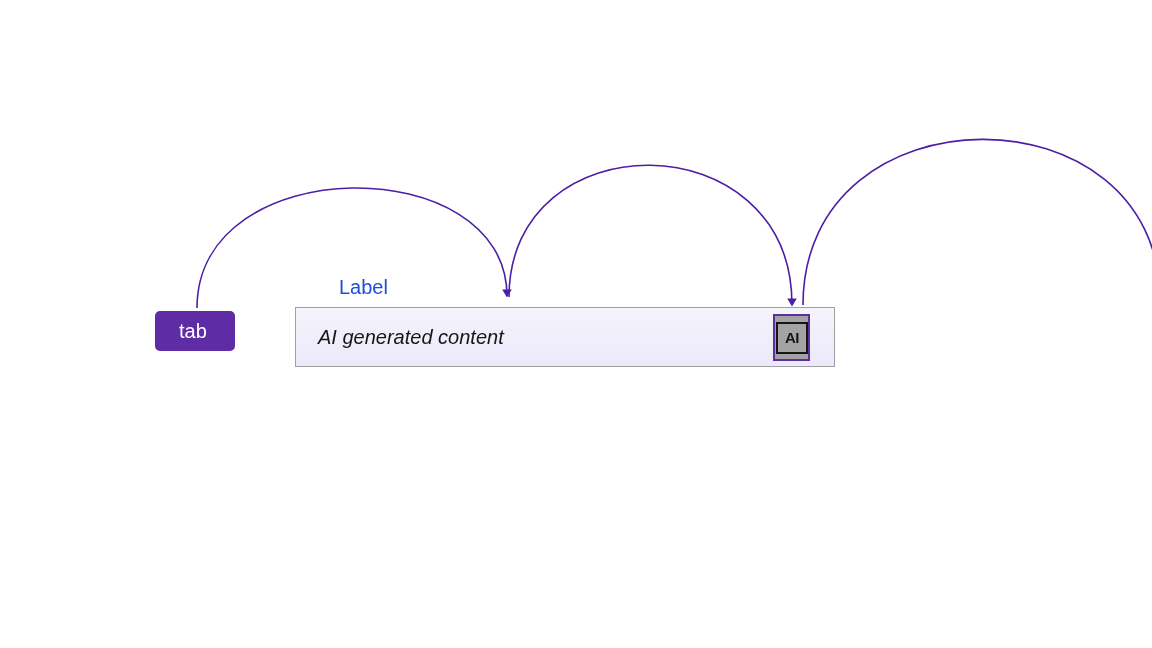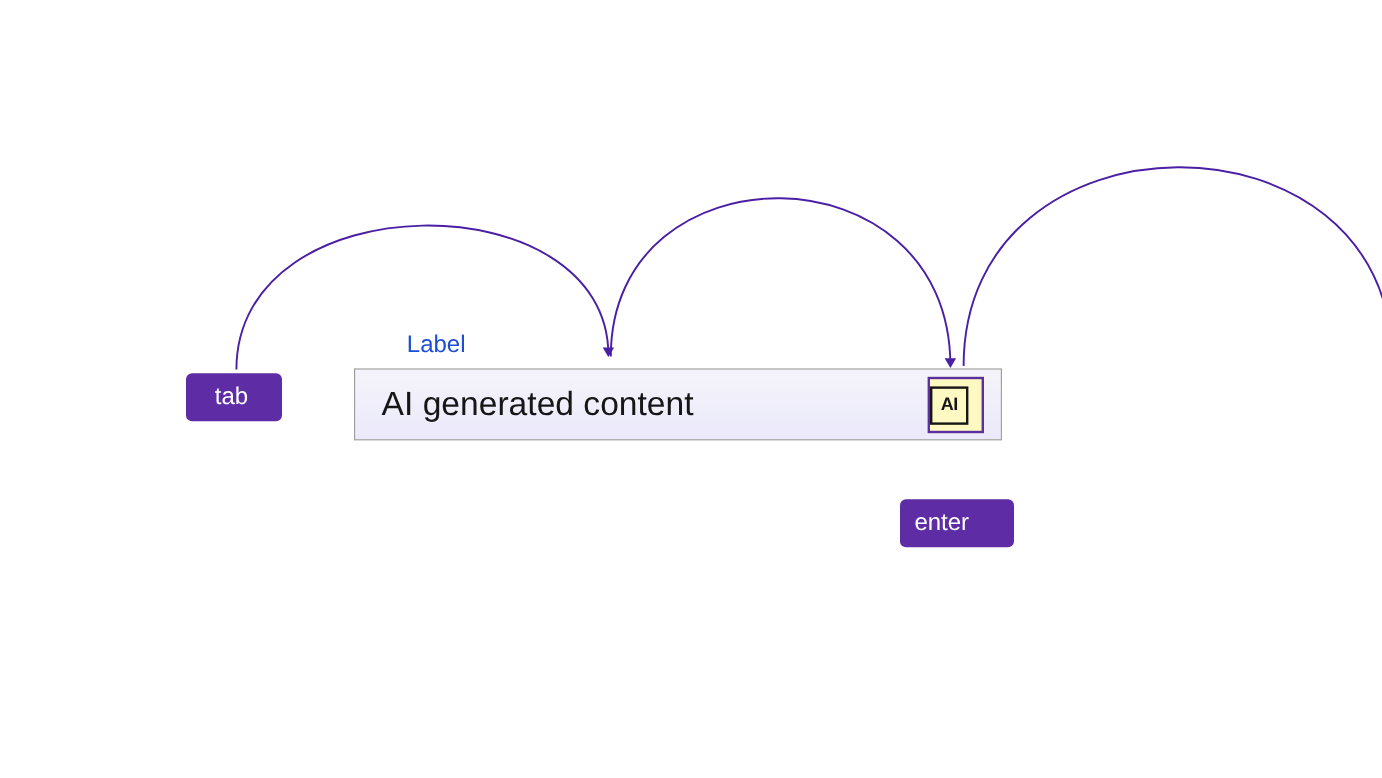--- a/index.html
+++ b/index.html
@@ -46,34 +46,35 @@
       width: 540px;
       height: 60px;
       border: 1px solid #a0a0a0;
       background: linear-gradient(to bottom, #f5f4fa 0%, #ebe9fb 100%);
       display: flex;
       align-items: center;
       padding-left: 22px;
     }
     .ai-content {
       color: #161616;
-      font-size: 28px;
+      font-size: 20px;
       flex: 1;
+      font-style: italic;
     }
     .ai-icon-wrapper {
       position: absolute;
       left: 773px;
       top: 314px;
-      width: 47px;
+      width: 37px;
       height: 47px;
       border: 2px solid #5b2fa0;
       display: flex;
       align-items: center;
-      justify-content: flex-start;
-      background: #fef9c3;
+      justify-content: flex-end;
+      background: #a3a3a3;
     }
     .ai-icon-box {
       width: 32px;
       height: 32px;
       border: 2px solid #161616;
       display: flex;
       align-items: center;
       justify-content: center;
       font-size: 15px;
       font-weight: 700;
@@ -138,18 +139,15 @@
   <div class="ai-field">
     <span class="ai-content">AI generated content</span>
   </div>
 
   <div class="ai-icon-wrapper">
     <div class="ai-icon-box">
       <span>AI</span>
     </div>
   </div>
 
-  <div class="enter-key">
-    <span>enter</span>
-  </div>
 
 
 </div>
 
 </body></html>

